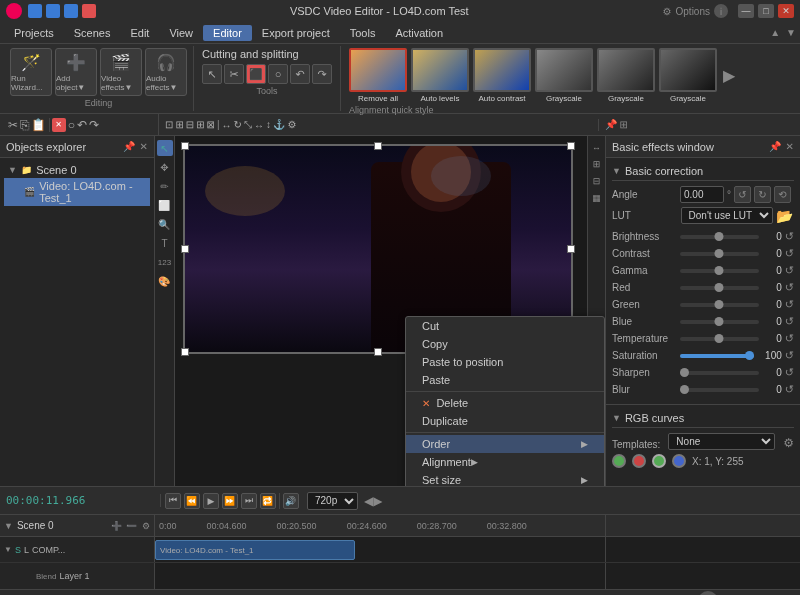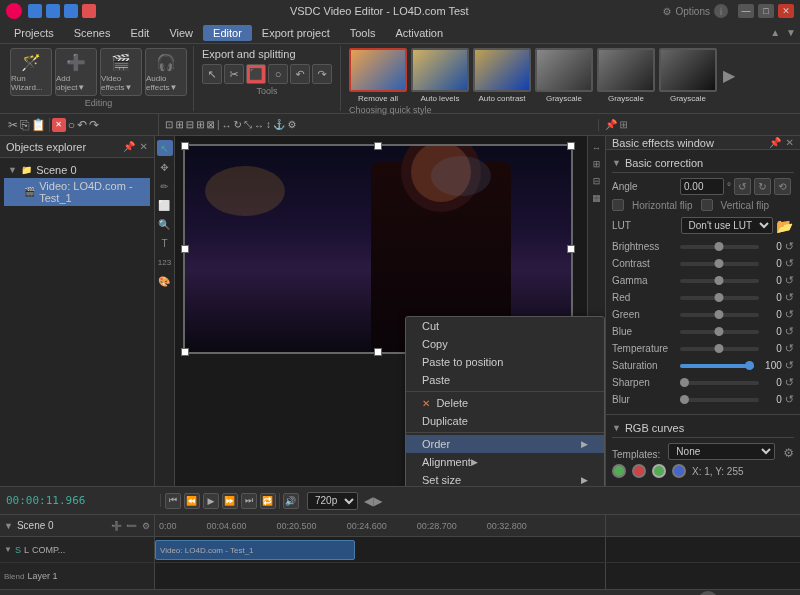--- a/index.html
+++ b/index.html
@@ -81,21 +81,21 @@
       </div>
       <div style="width:42px;height:48px;background:#3a3a3a;border:1px solid #555;border-radius:3px;display:flex;flex-direction:column;align-items:center;justify-content:center;cursor:pointer;gap:2px;">
         <span style="font-size:16px;">🎧</span>
         <span style="font-size:8px;color:#aaa;">Audio effects▼</span>
       </div>
     </div>
     <div style="font-size:9px;color:#888;margin-top:2px;">Editing</div>
   </div>
 
   <div style="display:flex;flex-direction:column;align-items:center;padding:2px 8px;border-right:1px solid #444;">
-    <div style="font-size:11px;color:#ccc;margin-bottom:4px;align-self:flex-start;">Export and splitting</div>
+    <div style="font-size:11px;color:#ccc;margin-bottom:4px;align-self:flex-start;">Cutting and splitting</div>
     <div style="display:flex;gap:2px;">
       <div style="width:20px;height:20px;background:#3a3a3a;border:1px solid #555;border-radius:2px;display:flex;align-items:center;justify-content:center;font-size:11px;color:#aaa;cursor:pointer;">↖</div>
       <div style="width:20px;height:20px;background:#3a3a3a;border:1px solid #555;border-radius:2px;display:flex;align-items:center;justify-content:center;font-size:11px;color:#aaa;cursor:pointer;">✂</div>
       <div style="width:20px;height:20px;background:#e05050;border:1px solid #555;border-radius:2px;display:flex;align-items:center;justify-content:center;font-size:11px;color:#fff;cursor:pointer;">⬛</div>
       <div style="width:20px;height:20px;background:#3a3a3a;border:1px solid #555;border-radius:2px;display:flex;align-items:center;justify-content:center;font-size:11px;color:#aaa;cursor:pointer;">○</div>
       <div style="width:20px;height:20px;background:#3a3a3a;border:1px solid #555;border-radius:2px;display:flex;align-items:center;justify-content:center;font-size:11px;color:#aaa;cursor:pointer;">↶</div>
       <div style="width:20px;height:20px;background:#3a3a3a;border:1px solid #555;border-radius:2px;display:flex;align-items:center;justify-content:center;font-size:11px;color:#aaa;cursor:pointer;">↷</div>
     </div>
     <div style="font-size:9px;color:#888;margin-top:2px;">Tools</div>
   </div>
@@ -121,21 +121,21 @@
       <div style="display:flex;flex-direction:column;align-items:center;">
         <div style="width:58px;height:44px;border:2px solid #555;border-radius:2px;cursor:pointer;overflow:hidden;background:linear-gradient(135deg,#777,#222);"></div>
         <div style="font-size:8px;color:#ccc;margin-top:2px;text-align:center;">Grayscale</div>
       </div>
       <div style="display:flex;flex-direction:column;align-items:center;">
         <div style="width:58px;height:44px;border:2px solid #555;border-radius:2px;cursor:pointer;overflow:hidden;background:linear-gradient(135deg,#666,#111);"></div>
         <div style="font-size:8px;color:#ccc;margin-top:2px;text-align:center;">Grayscale</div>
       </div>
       <div style="font-size:16px;color:#888;cursor:pointer;align-self:center;margin-left:2px;">▶</div>
     </div>
-    <div style="font-size:9px;color:#888;margin-top:2px;">Choosing quick style</div>
+    <div style="font-size:9px;color:#888;margin-top:2px;">Alignment quick style</div>
   </div>
 </div>
 
 <div style="height:22px;background:#2d2d2d;border-bottom:1px solid #444;display:flex;align-items:center;padding:0 4px;gap:2px;">
   <div style="width:155px;border-right:1px solid #444;display:flex;gap:2px;align-items:center;height:100%;padding:0 4px;">
     <span style="font-size:12px;color:#aaa;cursor:pointer;">✂</span>
     <span style="font-size:12px;color:#aaa;cursor:pointer;">⎘</span>
     <span style="font-size:12px;color:#aaa;cursor:pointer;">📋</span>
     <span style="width:1px;height:14px;background:#444;display:inline-block;"></span>
     <span style="width:14px;height:14px;background:#e05050;border-radius:2px;display:inline-flex;align-items:center;justify-content:center;font-size:8px;color:#fff;cursor:pointer;">✕</span>
@@ -295,26 +295,20 @@
 
       <div style="display:flex;align-items:center;margin-bottom:4px;gap:3px;">
         <span style="width:65px;font-size:10px;color:#aaa;">Angle</span>
         <input type="text" style="width: 44px; height: 17px; background: rgb(26, 26, 26); border: 1px solid rgb(85, 85, 85); border-radius: 2px; color: rgb(204, 204, 204); font-size: 10px; padding: 0px 3px;" value="0.00">
         <span style="color:#888;font-size:10px;">°</span>
         <div style="width:17px;height:17px;background:#3a3a3a;border:1px solid #555;border-radius:2px;display:flex;align-items:center;justify-content:center;font-size:10px;color:#888;cursor:pointer;">↺</div>
         <div style="width:17px;height:17px;background:#3a3a3a;border:1px solid #555;border-radius:2px;display:flex;align-items:center;justify-content:center;font-size:10px;color:#888;cursor:pointer;">↻</div>
         <div style="width:17px;height:17px;background:#3a3a3a;border:1px solid #555;border-radius:2px;display:flex;align-items:center;justify-content:center;font-size:10px;color:#888;cursor:pointer;">⟲</div>
       </div>
 
-      <div style="display:flex;align-items:center;gap:8px;margin-bottom:6px;">
-        <div style="width:12px;height:12px;background:#3a3a3a;border:1px solid #555;border-radius:2px;"></div>
-        <span style="font-size:10px;color:#888;">Horizontal flip</span>
-        <div style="width:12px;height:12px;background:#3a3a3a;border:1px solid #555;border-radius:2px;"></div>
-        <span style="font-size:10px;color:#888;">Vertical flip</span>
-      </div>
 
       <div style="display:flex;align-items:center;gap:4px;margin-bottom:6px;">
         <span style="width:65px;font-size:10px;color:#aaa;">LUT</span>
         <select style="flex:1;height:17px;background:#1a1a1a;border:1px solid #555;border-radius:2px;color:#ccc;font-size:10px;padding:0 3px;">
           <option value="Don't use LUT">Don't use LUT</option>
         </select>
         <span style="color:#888;font-size:14px;cursor:pointer;">📂</span>
       </div>
 
       <div style="display:flex;align-items:center;margin-bottom:4px;gap:3px;">
@@ -485,21 +479,21 @@
     <div style="flex:1;height:100%;position:relative;background:#1e1e1e;">
       <div style="position:absolute;left:0;top:3px;width:200px;height:80%;background:#2a5080;border:1px solid #4a7aaa;border-radius:2px;font-size:8px;color:#aaa;display:flex;align-items:center;padding:0 4px;">
         <span>Video: LO4D.com - Test_1</span>
       </div>
     </div>
     <div style="width:195px;border-left:1px solid #444;"></div>
   </div>
 
   <div style="display:flex;height:26px;">
     <div style="width:155px;background:#252525;border-right:1px solid #444;display:flex;align-items:center;padding:0 4px;gap:3px;font-size:9px;color:#aaa;">
-      <span style="color:#888;font-size:8px;">Blend</span>
+      <span style="color:#888;font-size:8px;margin-left:32px;">Blend</span>
       <span style="color:#aaa;">Layer 1</span>
     </div>
     <div style="flex:1;height:100%;background:#1e1e1e;"></div>
     <div style="width:195px;border-left:1px solid #444;"></div>
   </div>
 </div>
 
 <div style="height:22px;background:#2d2d2d;border-top:1px solid #444;display:flex;align-items:center;padding:0 10px;gap:20px;font-size:10px;color:#888;">
 
   <div style="margin-left:auto;display:flex;align-items:center;gap:2px;">

